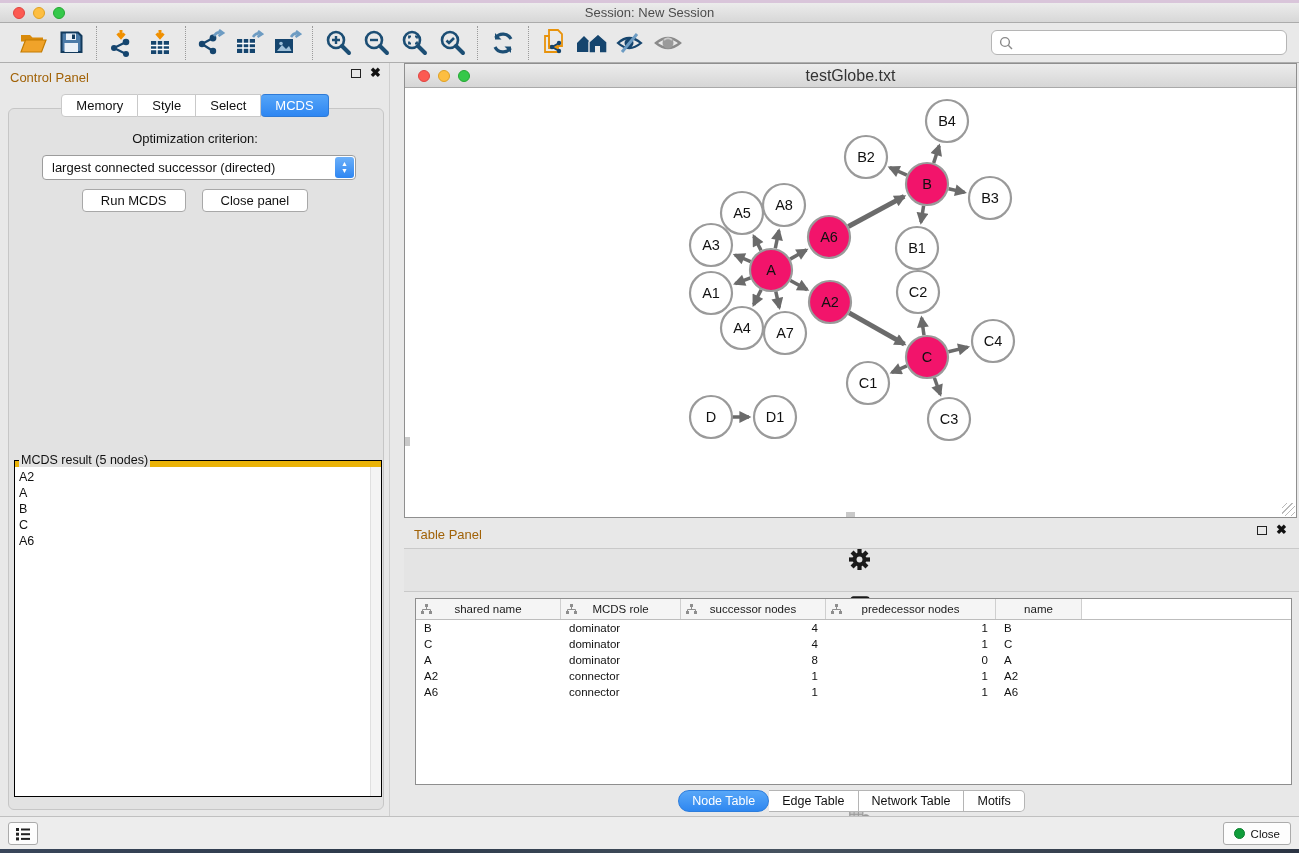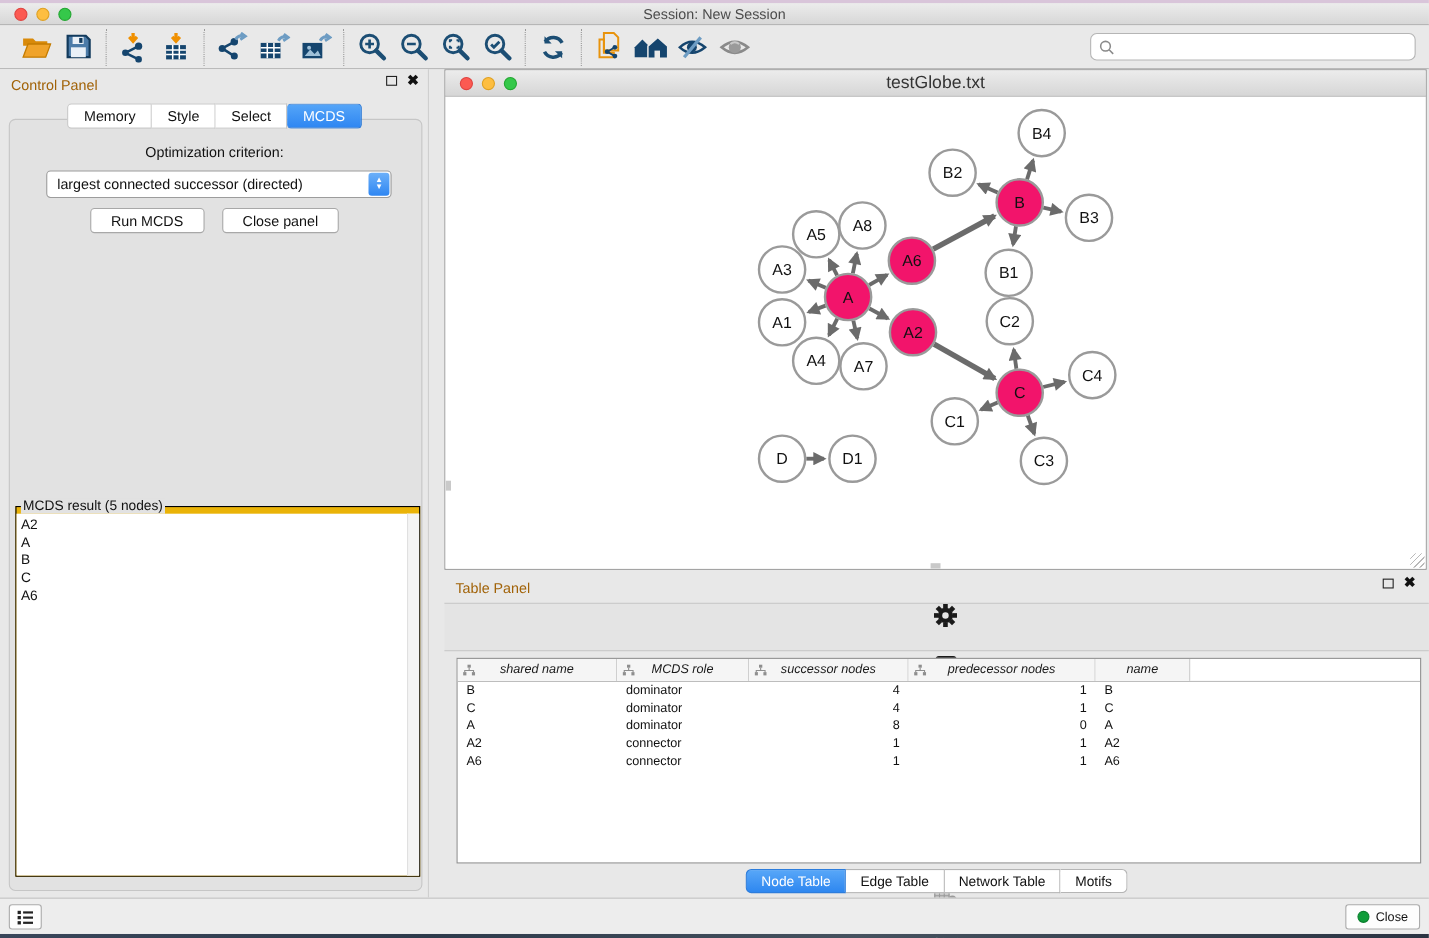--- a/index.html
+++ b/index.html
@@ -88,31 +88,31 @@
   .table-panel { position:absolute; left:404px; top:457px; width:895px; height:296px; background:#e8e8e8; }
   .tp-toolbar { position:absolute; left:0; top:28px; width:895px; height:44px; background:#e4e4e4;
     border-top:1px solid #c9c9c9; border-bottom:1px solid #c9c9c9; display:flex; align-items:center; padding-left:16px; gap:26px;flex-direction:column; }
   .tp-tool { display:flex; align-items:center; }
   .fx { font-family:"DejaVu Serif", serif; font-style:italic; font-size:17px; color:#9b9b9b; }
 
   .data-table { position:absolute; left:11px; top:78px; width:877px; height:187px; background:#fff;
     border:1px solid #8e8e8e; overflow:hidden; }
   .dt-header { display:flex; height:21px; border-bottom:1px solid #bdbdbd; }
   .dt-hcell { background:#f5f5f5; border-right:1px solid #cfcfcf; display:flex; align-items:center;
-    justify-content:center; gap:5px; font-size:11.5px; color:#1a1a1a; position:relative;font-style:italic; }
+    justify-content:center; gap:5px; font-size:11.5px; color:#1a1a1a; position:relative; }
   .dt-hcell .hicon { position:absolute; left:5px; top:5px; }
   .dt-row { display:flex; height:16px; }
   .dt-cell { font-size:11.5px; color:#111; line-height:16px; padding:0 8px; white-space:nowrap; overflow:hidden; }
 
   .tp-tabs { position:absolute; left:0; top:270px; width:895px; display:flex; justify-content:center; }
   .tp-tab { height:22px; padding:0 13px; background:#fff; border:1px solid #b5b5b5; border-left:none;
     font-size:12.5px; color:#111; display:flex; align-items:center; }
   .tp-tab:first-child { border-left:1px solid #b5b5b5; border-radius:5px 0 0 5px; }
   .tp-tab:last-child { border-radius:0 5px 5px 0; }
-  .tp-tab.active { background:linear-gradient(#58a7f8,#2e87f0); border-color:#2d7ddc; color:#fff; }
+  .tp-tab.active { background:linear-gradient(#58a7f8,#2e87f0); border-color:#2d7ddc; color:#fff;border-radius:11px; }
 
   
   .statusbar { position:absolute; left:0; top:816px; width:1299px; height:33px; background:#ededed; border-top:1px solid #c0c0c0; }
   .sb-left-btn { position:absolute; left:8px; top:5px; width:30px; height:23px; background:#fdfdfd;
     border:1px solid #ababab; border-radius:3px; display:flex; align-items:center; justify-content:center; }
   .memory-btn { position:absolute; right:8px; top:5px; height:23px; padding:0 10px; background:#fdfdfd;
     border:1px solid #ababab; border-radius:3px; display:flex; align-items:center; gap:6px; }
   .memory-dot { width:11px; height:11px; border-radius:50%; background:#0f9d3a; border:1px solid #0b7f2e; }
   .memory-btn span.lbl { font-size:11.5px; color:#111; }
 

